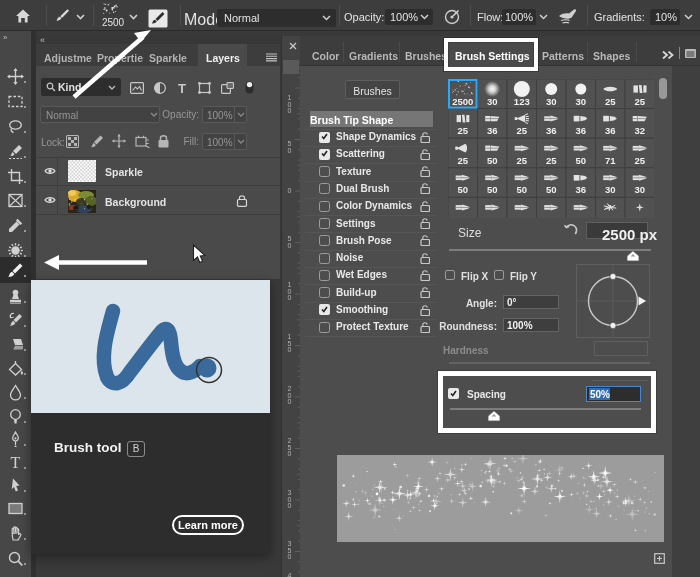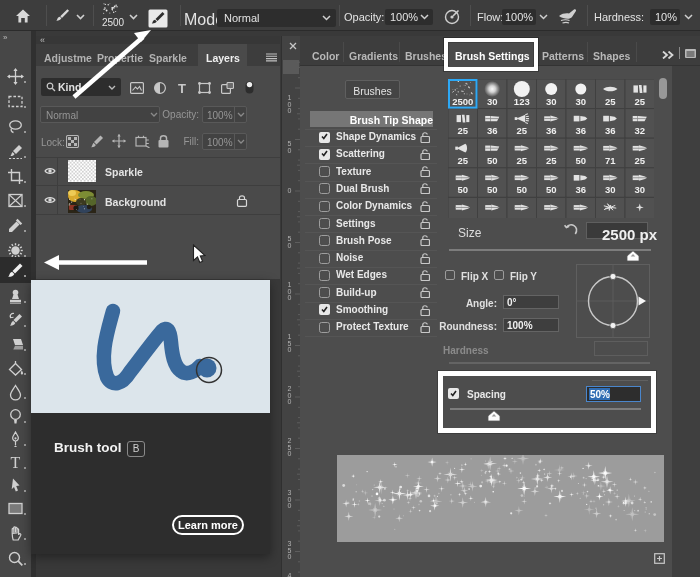--- a/index.html
+++ b/index.html
@@ -76,21 +76,21 @@
 <div style="position:absolute;left:477px;top:11px;font-size:11px;color:#e3e3e3">Flow:</div>
 <div style="position:absolute;left:502px;top:9px;width:34px;height:16px;background:#2d2d2d;border-radius:2px"></div>
 <div style="position:absolute;left:505px;top:11px;font-size:11px;color:#e3e3e3">100%</div>
 <svg style="position:absolute;left:539px;top:14px" width="9" height="6" viewBox="0 0 9 6">
       <path d="M1 1 L4.5 4.5 L8 1" stroke="#cfcfcf" stroke-width="1.5" fill="none"></path>
     </svg>
 <svg style="position:absolute;left:558px;top:8px" width="21" height="17" viewBox="0 0 21 17">
       <path d="M1 8 C4 5.5 8 5 11 5.5 L16 1.5 C17.5 0.8 18.6 2 17.8 3.3 L14 9 C12 12 5 11 1 8 Z" fill="#cfcfcf"></path>
       <path d="M3 12.5 C6 11.5 9 11.5 11.5 12.5 M4.5 15 C7 14.2 9 14.2 11 15" stroke="#cfcfcf" stroke-width="1.2" fill="none"></path>
     </svg>
-<div style="position:absolute;left:594px;top:11px;font-size:11px;color:#e3e3e3">Hardness:</div>
+<div style="position:absolute;left:594px;top:11px;font-size:11px;color:#e3e3e3">Gradients:</div>
 <div style="position:absolute;left:650px;top:9px;width:30px;height:16px;background:#2d2d2d;border-radius:2px"></div>
 <div style="position:absolute;left:655px;top:11px;font-size:11px;color:#e3e3e3">10%</div>
 <svg style="position:absolute;left:684px;top:14px" width="9" height="6" viewBox="0 0 9 6">
       <path d="M1 1 L4.5 4.5 L8 1" stroke="#cfcfcf" stroke-width="1.5" fill="none"></path>
     </svg>
 <div style="position:absolute;left:0;top:31px;width:31px;height:546px;background:#474747"></div>
 <div style="position:absolute;left:3px;top:33px;font-size:8px;color:#bdbdbd;letter-spacing:1px">»</div>
 <svg style="position:absolute;left:7px;top:68px" width="17" height="17" viewBox="0 0 17 17">
       <path d="M8.5 1 L8.5 16 M1 8.5 L16 8.5" stroke="#d0d0d0" stroke-width="1.3"></path>
       <path d="M8.5 0 L10.6 3 H6.4 Z M8.5 17 L10.6 14 H6.4 Z M0 8.5 L3 6.4 V10.6 Z M17 8.5 L14 6.4 V10.6 Z" fill="#d0d0d0"></path>
@@ -587,21 +587,21 @@
 <svg style="position:absolute;left:685px;top:49px" width="11" height="9" viewBox="0 0 11 9">
       <rect width="11" height="9" rx="1" fill="#b8b8b8"></rect>
       <path d="M1.5 3 H9.5 M1.5 5 H9.5 M1.5 7 H9.5" stroke="#3d3d3d" stroke-width="1"></path>
     </svg>
 <div style="position:absolute;left:449px;top:43px;width:84px;height:24px;background:#4a4a4a"></div>
 <div style="position:absolute;left:455px;top:50px;font-size:10.5px;font-weight:700;color:#fff">Brush Settings</div>
 <div style="position:absolute;left:444px;top:38px;width:94px;height:33px;border:4.5px solid #fff;box-sizing:border-box;box-shadow:0 0 0 1px rgba(0,0,0,0.25)"></div>
 <div style="position:absolute;left:345px;top:80px;width:55px;height:19px;background:#444444;border:1px solid #5f5f5f;border-radius:2px;box-sizing:border-box"></div>
 <div style="position:absolute;left:345px;top:85px;width:55px;text-align:center;font-size:10.5px;color:#e3e3e3">Brushes</div>
 <div style="position:absolute;left:310px;top:111px;width:123px;height:16px;background:#767676"></div>
-<div style="position:absolute;left:310px;top:114px;width:123px;text-align:right;font-size:10.5px;font-weight:700;color:#fff">Brush Tip Shape</div>
+<div style="position:absolute;left:310px;top:114px;width:123px;text-align:left;font-size:10.5px;font-weight:700;color:#fff">Brush Tip Shape</div>
 <div style="position:absolute;left:305px;top:128.6px;width:132px;height:1px;background:#555555"></div>
 <div style="position:absolute;left:305px;top:145.9px;width:132px;height:1px;background:#555555"></div>
 <div style="position:absolute;left:305px;top:163.2px;width:132px;height:1px;background:#555555"></div>
 <div style="position:absolute;left:305px;top:180.5px;width:132px;height:1px;background:#555555"></div>
 <div style="position:absolute;left:305px;top:197.8px;width:132px;height:1px;background:#555555"></div>
 <div style="position:absolute;left:305px;top:215.1px;width:132px;height:1px;background:#555555"></div>
 <div style="position:absolute;left:305px;top:232.4px;width:132px;height:1px;background:#555555"></div>
 <div style="position:absolute;left:305px;top:249.7px;width:132px;height:1px;background:#555555"></div>
 <div style="position:absolute;left:305px;top:267.0px;width:132px;height:1px;background:#555555"></div>
 <div style="position:absolute;left:305px;top:284.3px;width:132px;height:1px;background:#555555"></div>

